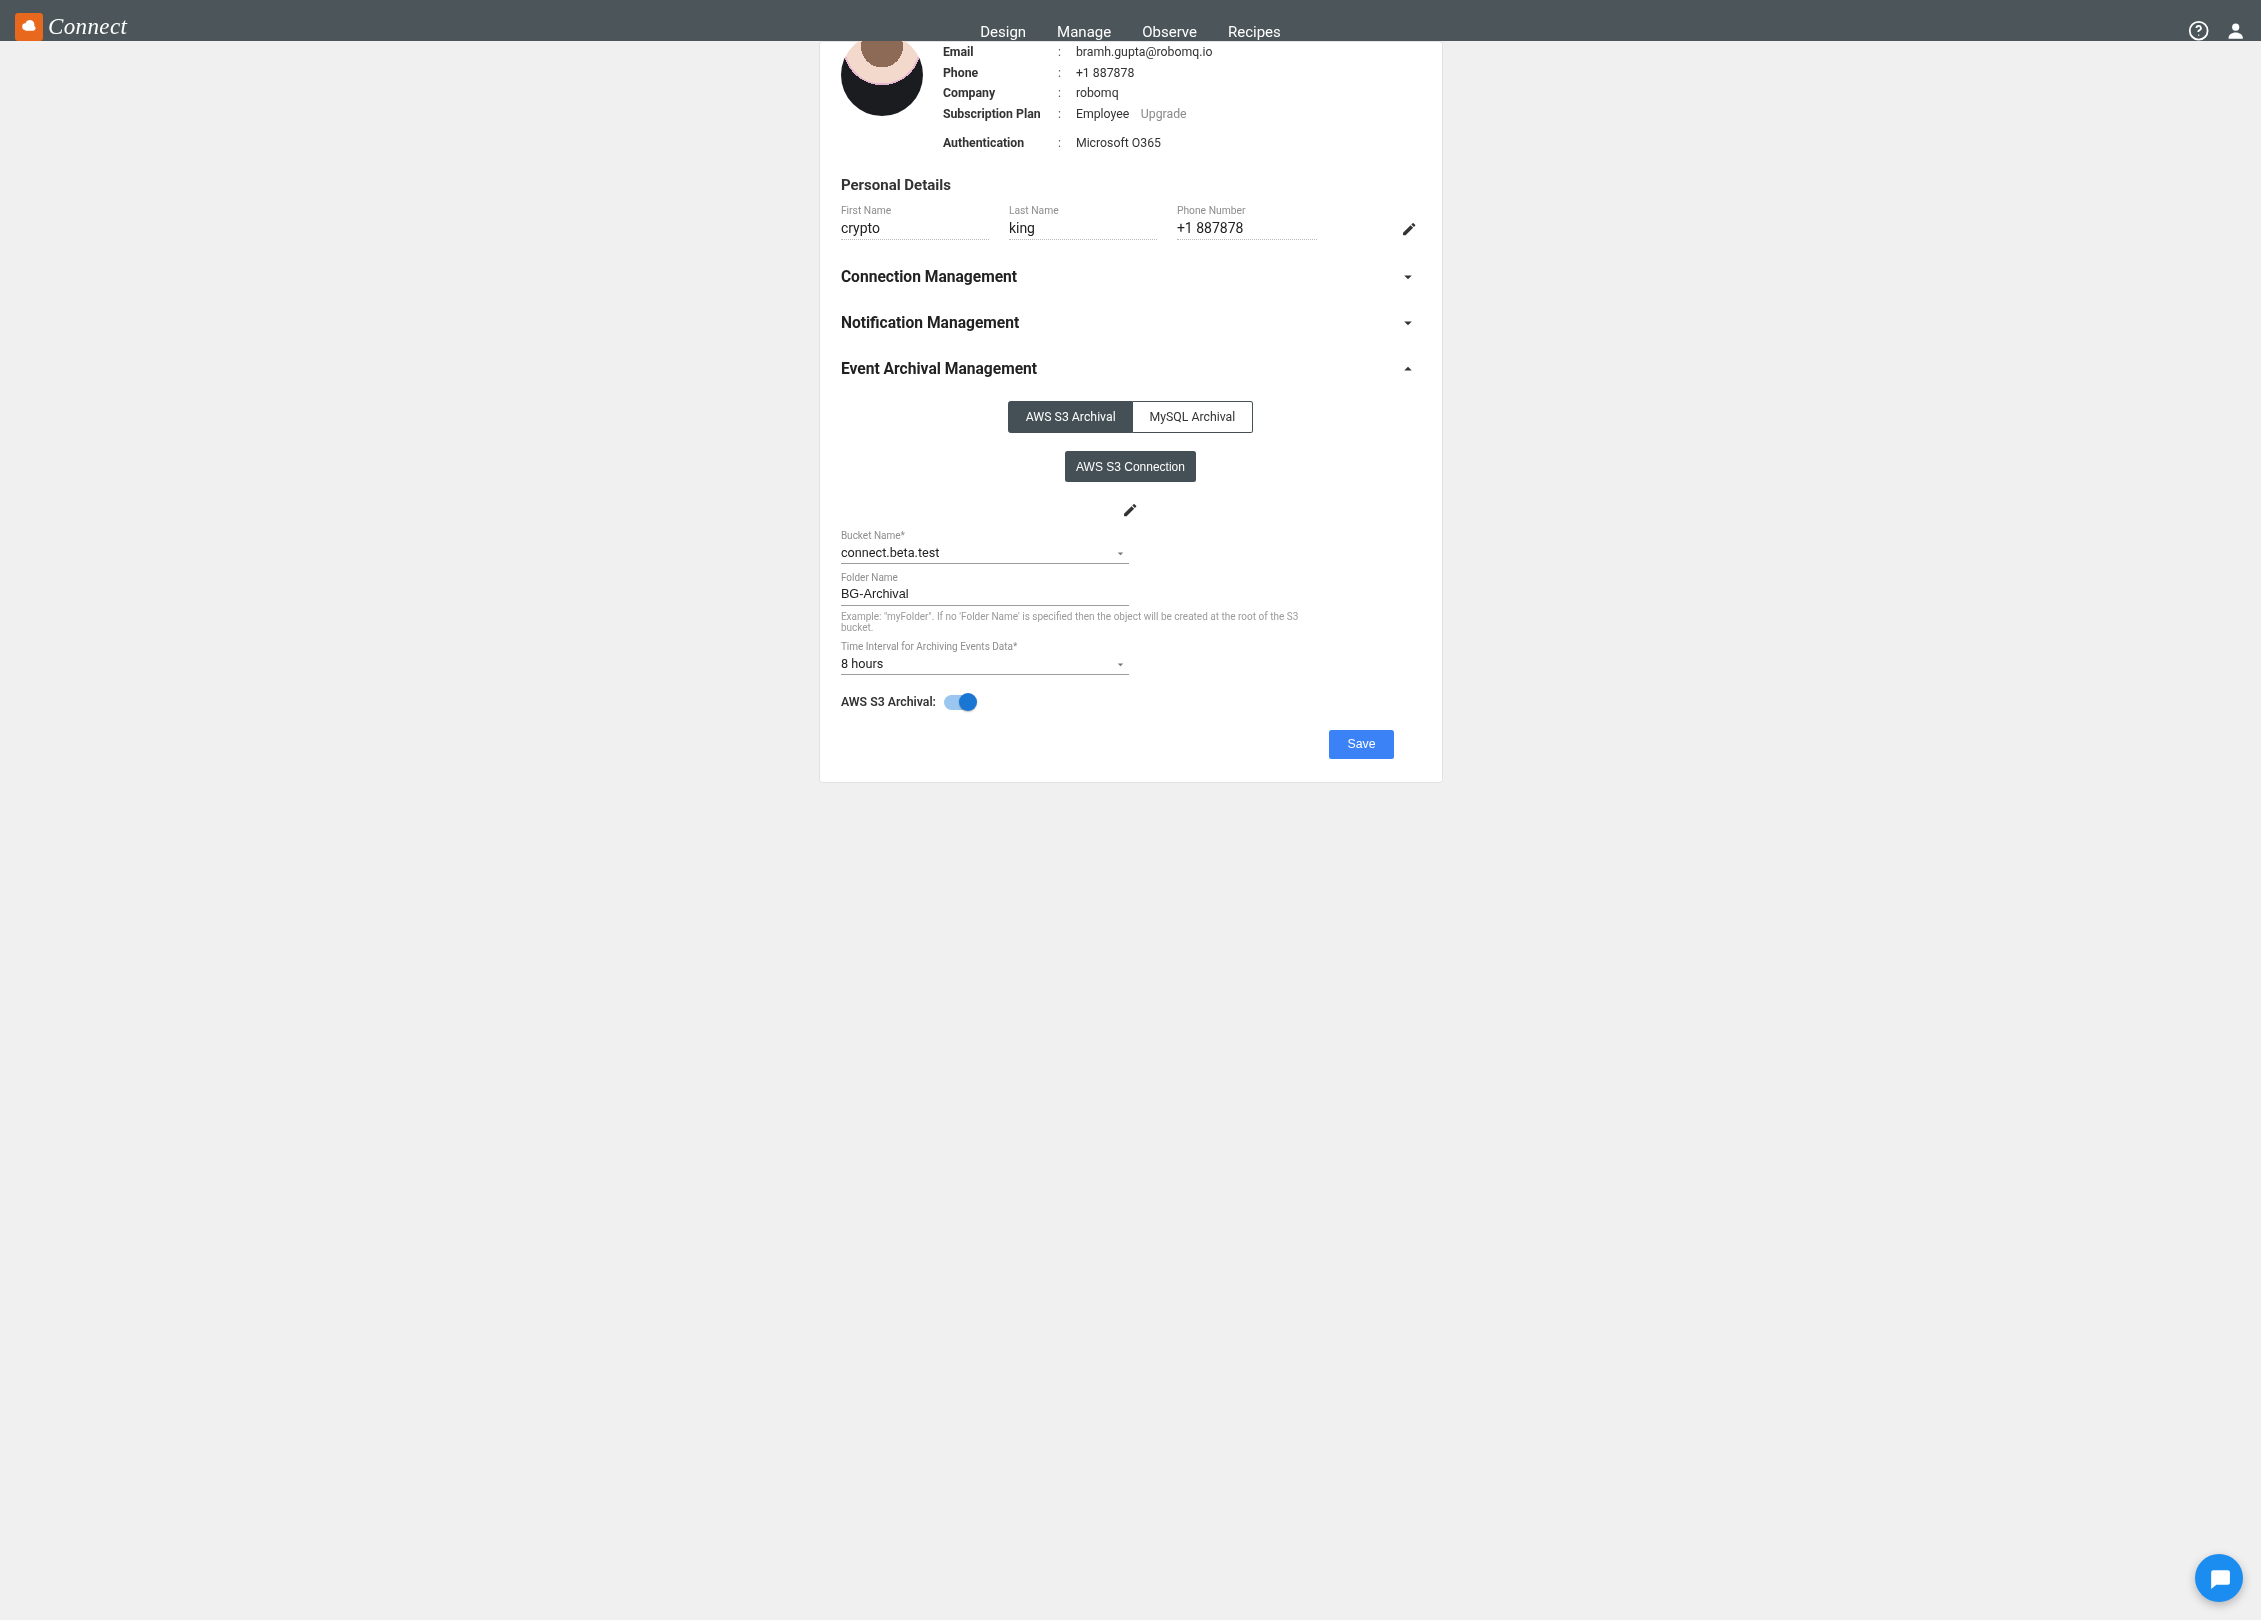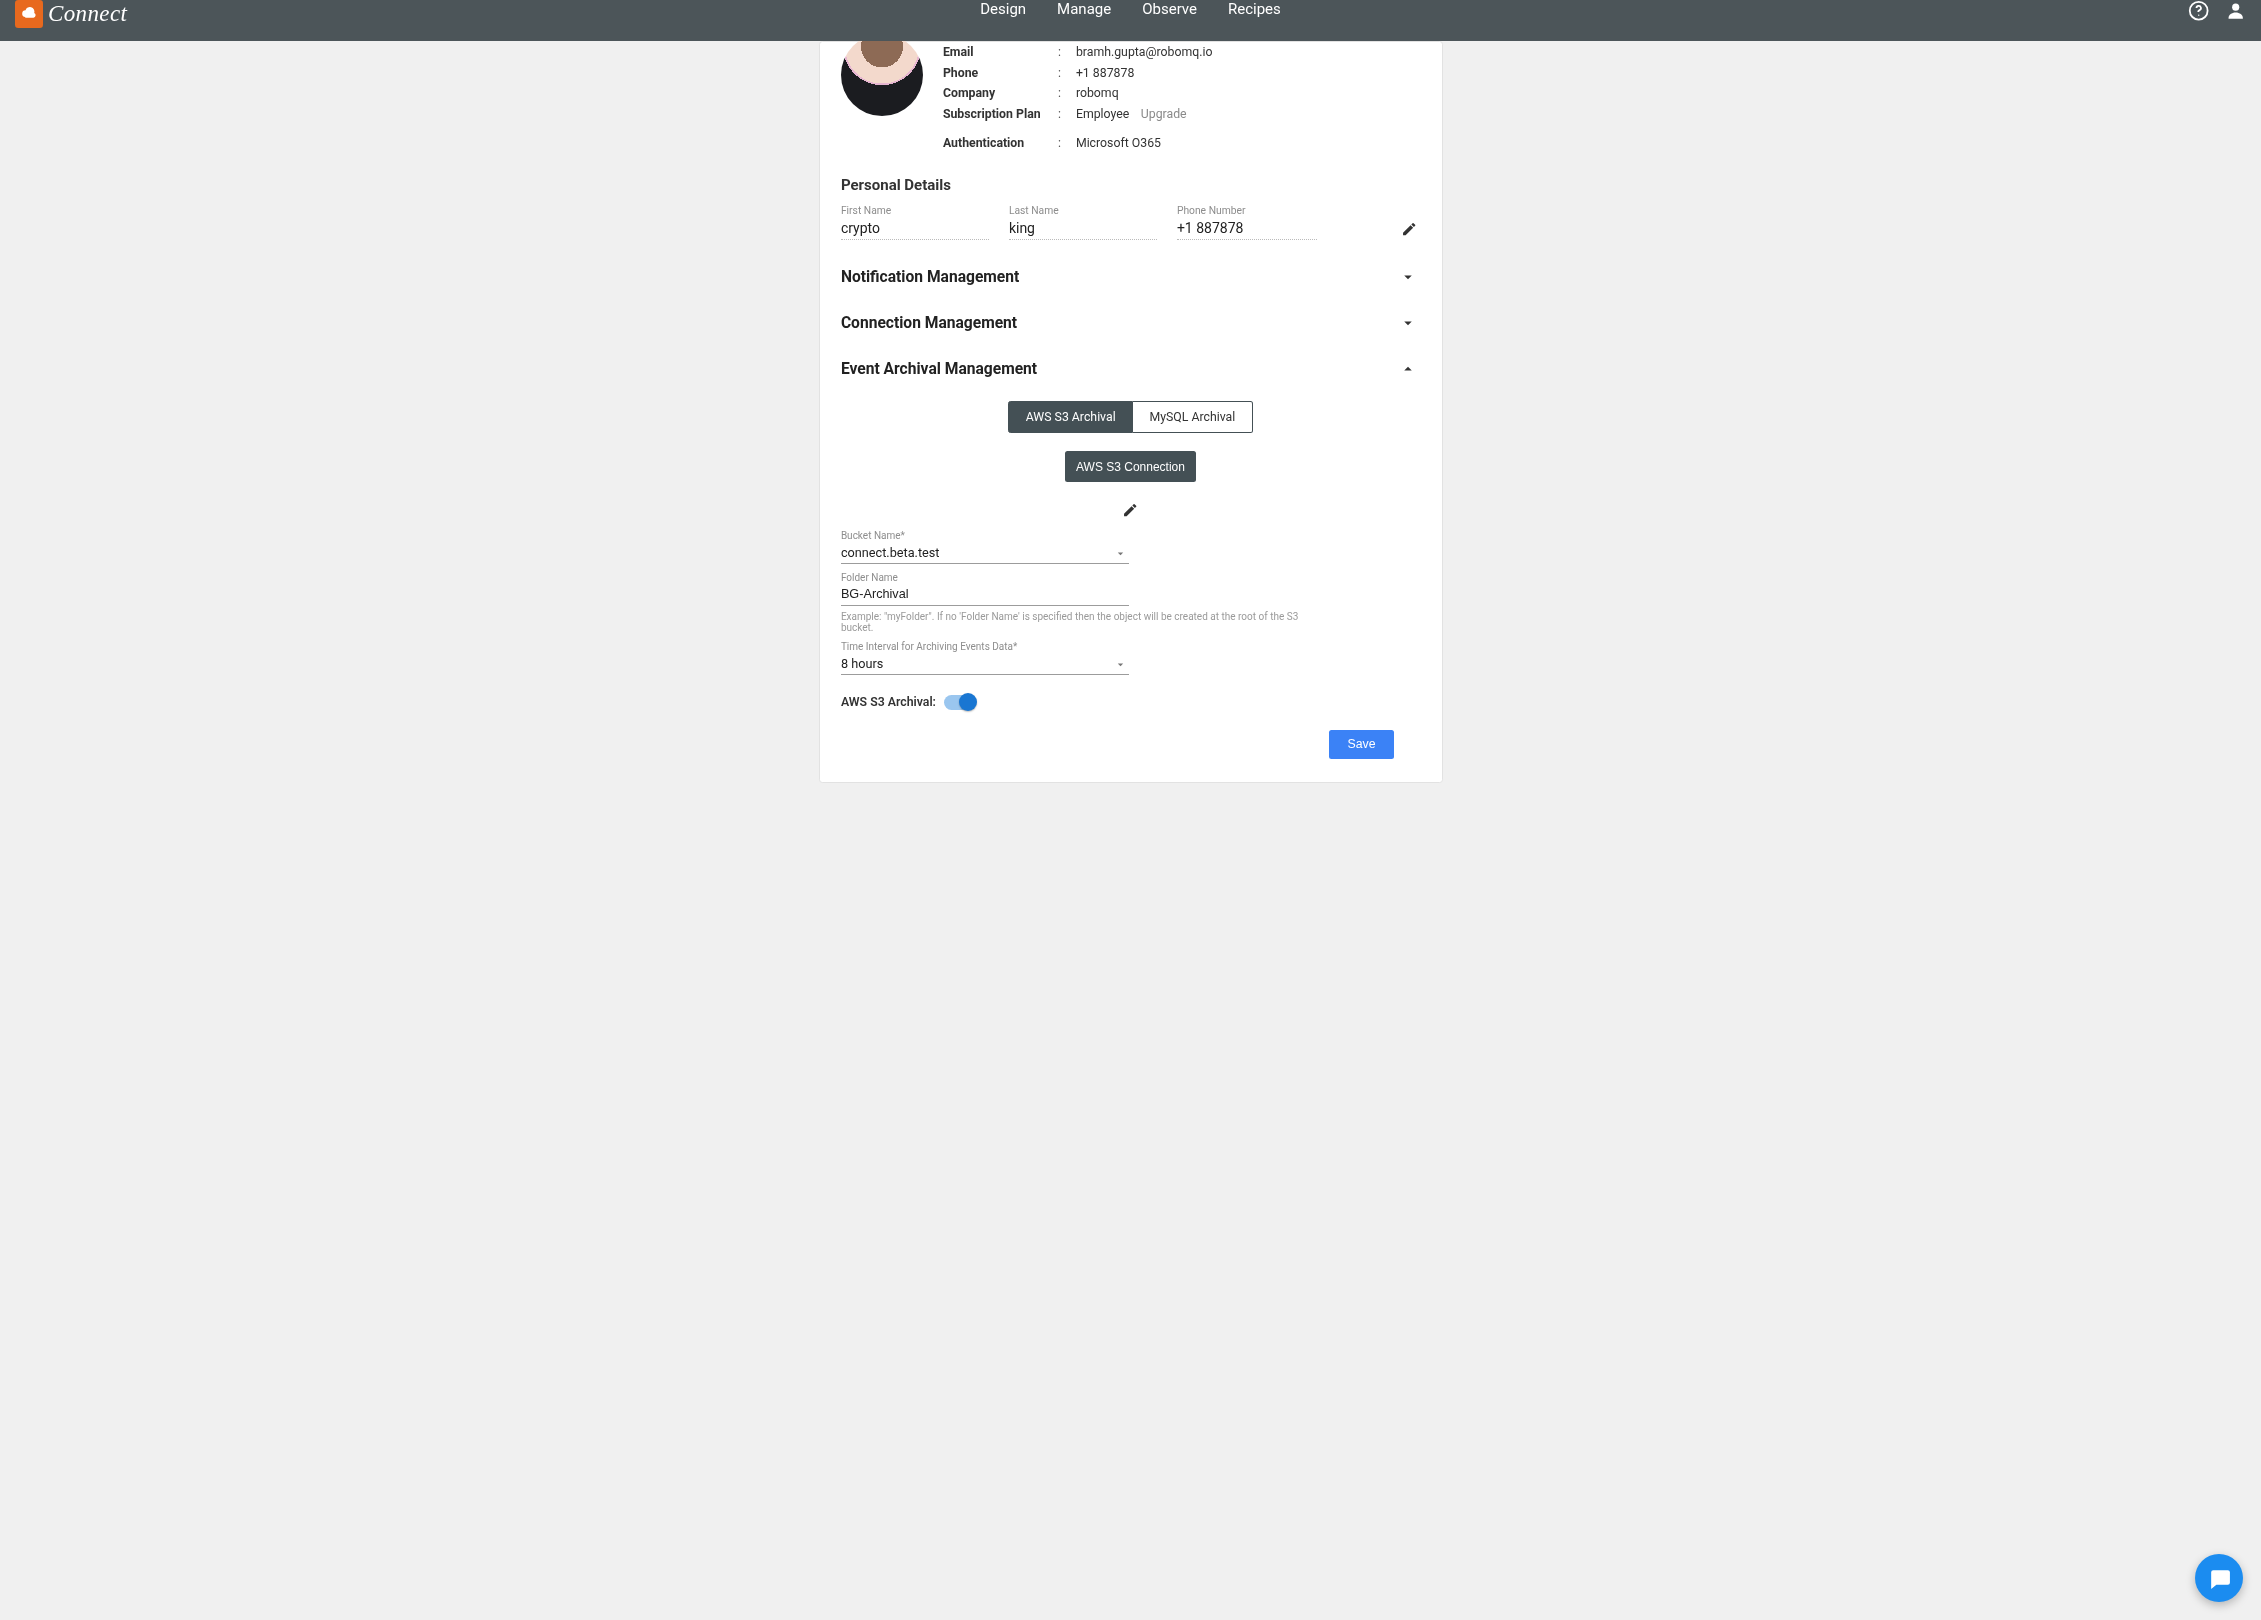--- a/index.html
+++ b/index.html
@@ -8,21 +8,21 @@
       background: #f0f0f0;
       color: #333;
       font-size: 12.3px;
     }
 
     
     .topnav {
       background: #4c5559;
       height: 41px;
       display: flex;
-      align-items: flex-start;
+      align-items: flex-end;
       padding: 0 15px;
       position: relative;
     }
     .logo {
       display: flex;
       align-items: center;
       gap: 3.3px;
     }
     .logo-badge {
       width: 28px; height: 28px;
@@ -328,30 +328,30 @@
       <div class="readonly-value">+1 887878</div>
     </div>
     <span class="edit-btn">
       <svg viewBox="0 0 24 24" fill="currentColor">
           <path d="M3 17.25V21h3.75L17.81 9.94l-3.75-3.75L3 17.25zM20.71 7.04a1 1 0 0 0 0-1.41l-2.34-2.34a1 1 0 0 0-1.41 0l-1.83 1.83 3.75 3.75 1.83-1.83z"></path>
         </svg>
     </span>
   </div>
 
   <div class="accordion">
+    <span class="acc-label">Connection Management</span>
+    <span class="chev">
+      <svg viewBox="0 0 24 24" fill="currentColor">
+          <path d="M7 10l5 5 5-5z"></path>
+        </svg>
+    </span>
+  </div>
+
+  <div class="accordion">
     <span class="acc-label">Notification Management</span>
-    <span class="chev">
-      <svg viewBox="0 0 24 24" fill="currentColor">
-          <path d="M7 10l5 5 5-5z"></path>
-        </svg>
-    </span>
-  </div>
-
-  <div class="accordion">
-    <span class="acc-label">Connection Management</span>
     <span class="chev">
       <svg viewBox="0 0 24 24" fill="currentColor">
           <path d="M7 10l5 5 5-5z"></path>
         </svg>
     </span>
   </div>
 
   <div class="accordion">
     <span class="acc-label">Event Archival Management</span>
     <span class="chev">

